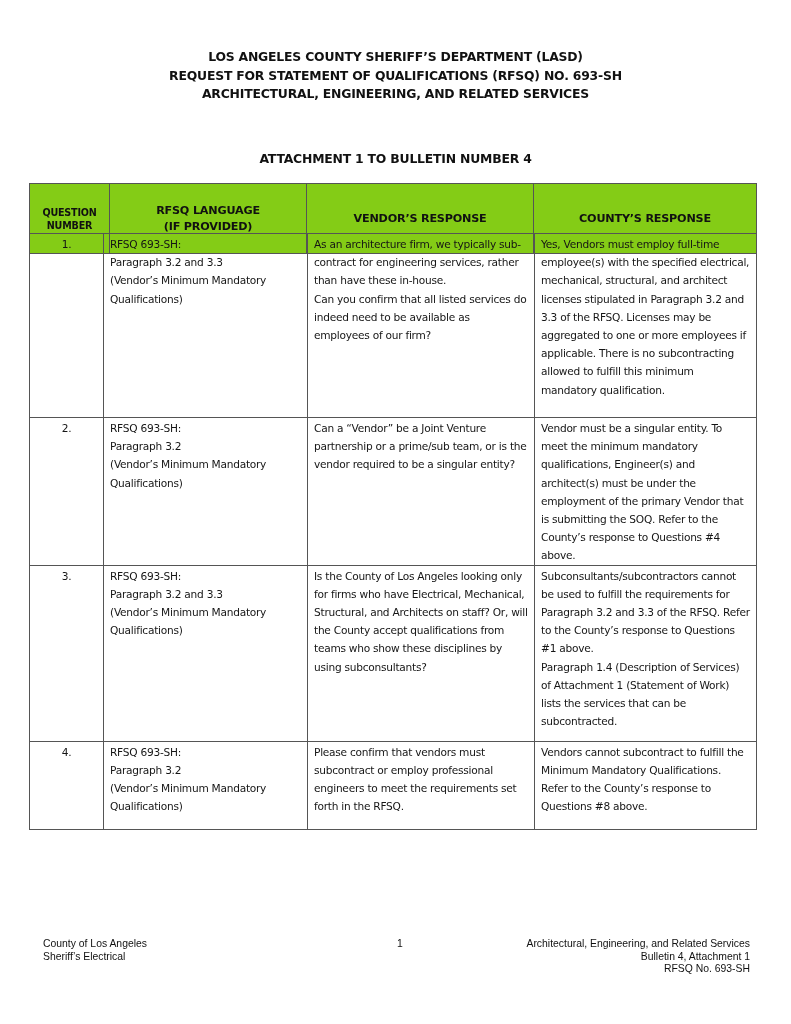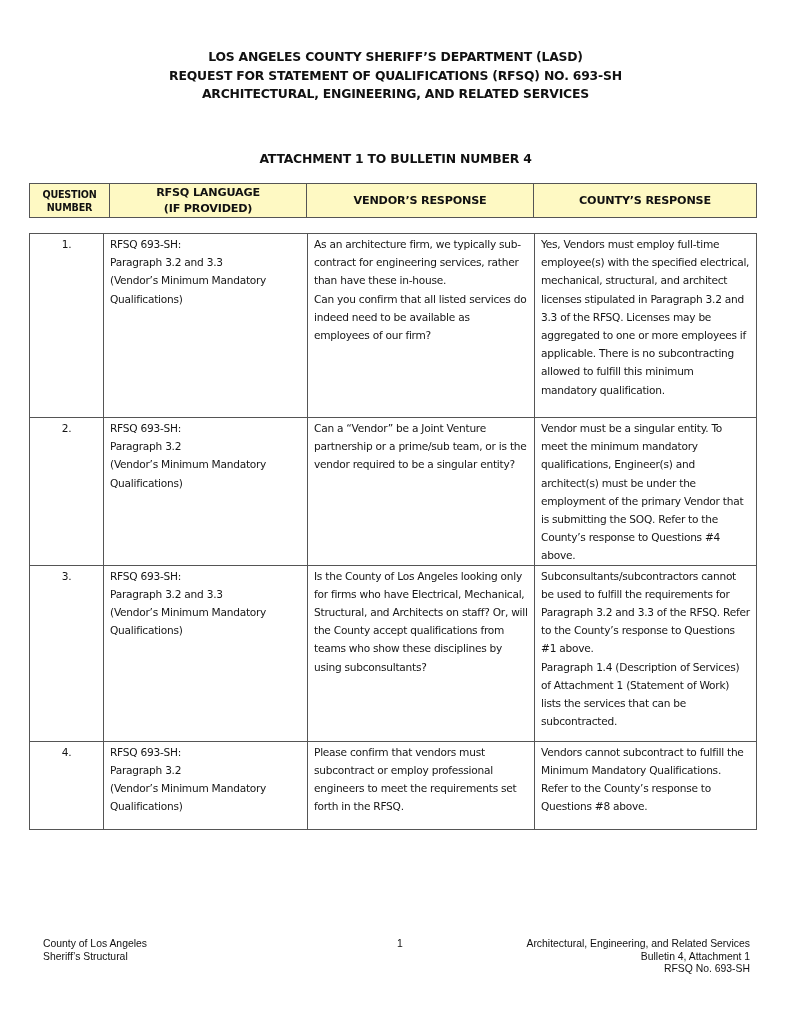--- a/index.html
+++ b/index.html
@@ -13,24 +13,24 @@
       line-height: 18.5px; letter-spacing: -0.2px;
     }
     .subtitle-block {
       position: absolute; left: 0; top: 124px; width: 791px; text-align: center;
       font-family: "DejaVu Sans", sans-serif; font-weight: bold; font-size: 12.4px;
       line-height: 18.5px; letter-spacing: -0.2px; margin-top: 26px;
     }
     table { border-collapse: collapse; position: absolute; table-layout: fixed; }
     .hdr-table { left: 29px; top: 183px; width: 727px; }
     .hdr-table td {
-      background: #fef9c3; border: 1.3px solid #555;
+      background: #84cc16; border: 1.3px solid #555;
       text-align: center; vertical-align: middle;
       font-family: "DejaVu Sans", sans-serif; font-weight: bold; color: #111;
-      height: 33px; padding: 0 4px; letter-spacing: -0.2px;
+      height: 33px; padding: 18px 4px; letter-spacing: -0.2px;
     }
     .hdr-small { font-size: 9.6px; line-height: 13px; }
     .hdr-big { font-size: 11.2px; line-height: 16px; }
     .body-table { left: 29px; top: 233px; width: 727px; }
     .body-table td {
       border: 1.3px solid #555; vertical-align: top;
       font-family: "DejaVu Sans", sans-serif; font-size: 10.6px; line-height: 18.2px;
       padding: 1px 6px 0 6px; letter-spacing: -0.25px; color: #151515;
       white-space: pre-line;
     }
@@ -129,20 +129,20 @@
 Paragraph 3.2
 (Vendor’s Minimum Mandatory Qualifications)</td>
     <td>Please confirm that vendors must subcontract or employ professional engineers to meet the requirements set forth in the RFSQ.</td>
     <td>Vendors cannot subcontract to fulfill the Minimum Mandatory Qualifications. Refer to the County’s response to Questions #8 above.</td>
   </tr>
 </tbody>
   </table>
 
 <div class="footer-left">
   <span class="line">County of Los Angeles</span>
-  <span class="line">Sheriff’s Structural</span>
+  <span class="line">Sheriff’s Electrical</span>
 </div>
 <div class="footer-center">1</div>
 <div class="footer-right">
   <span class="line">Architectural, Engineering, and Related Services</span>
   <span class="line">Bulletin 4, Attachment 1</span>
   <span class="line">RFSQ No. 693-SH</span>
 </div>
 
 </body></html>

